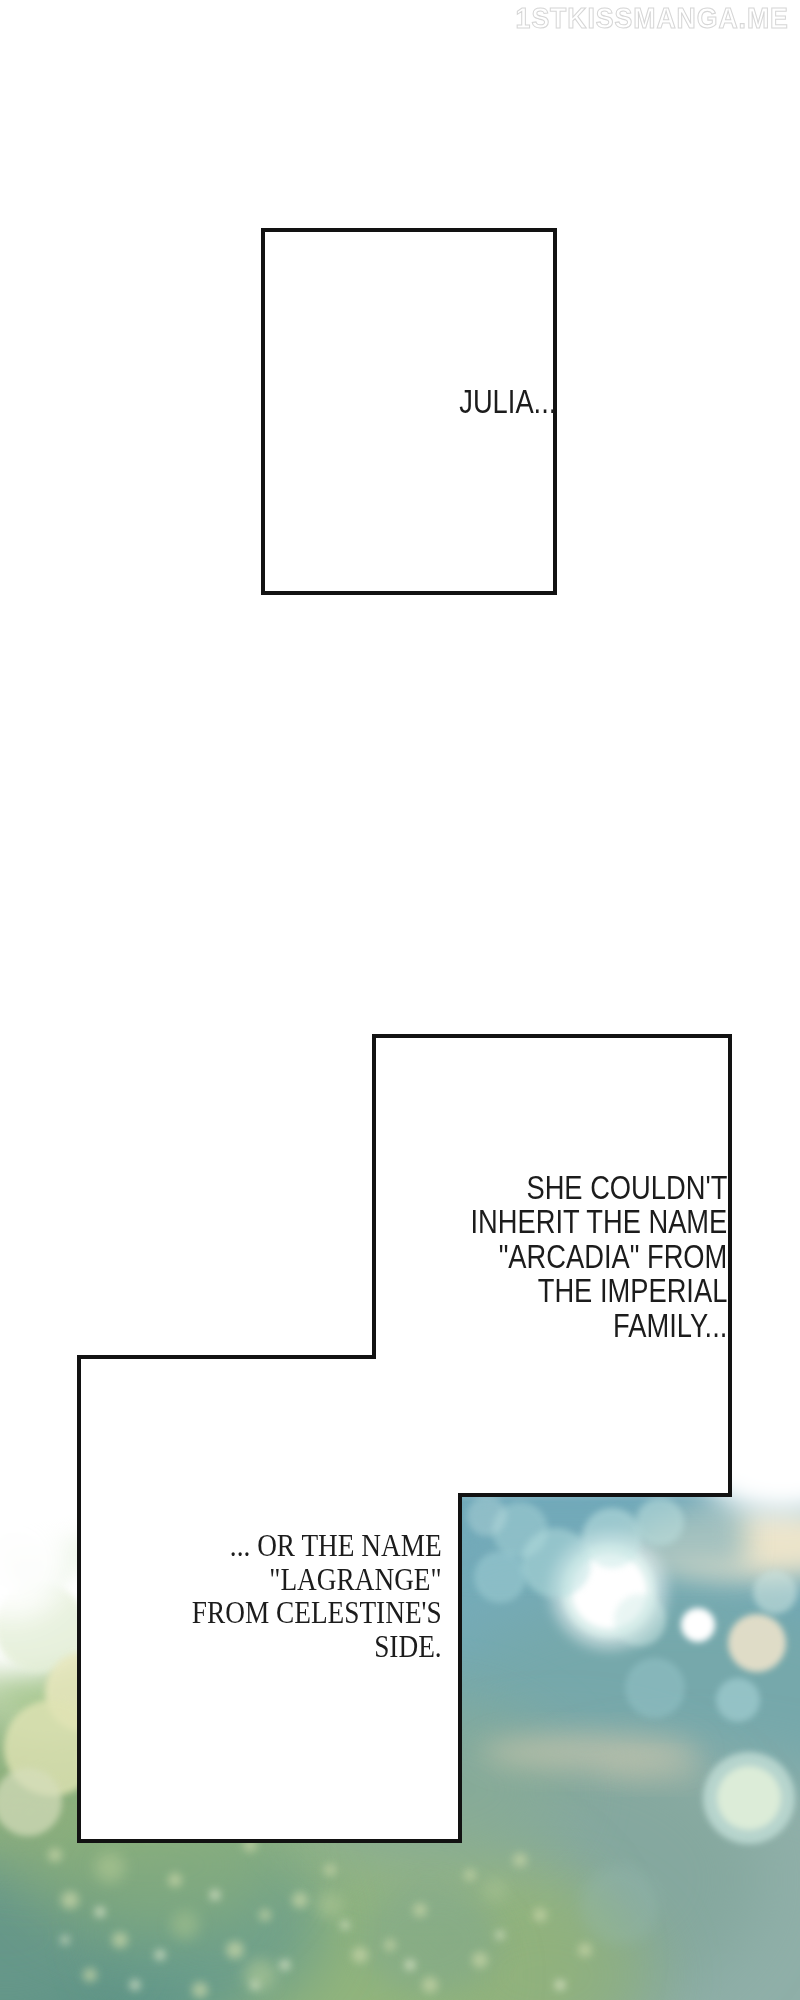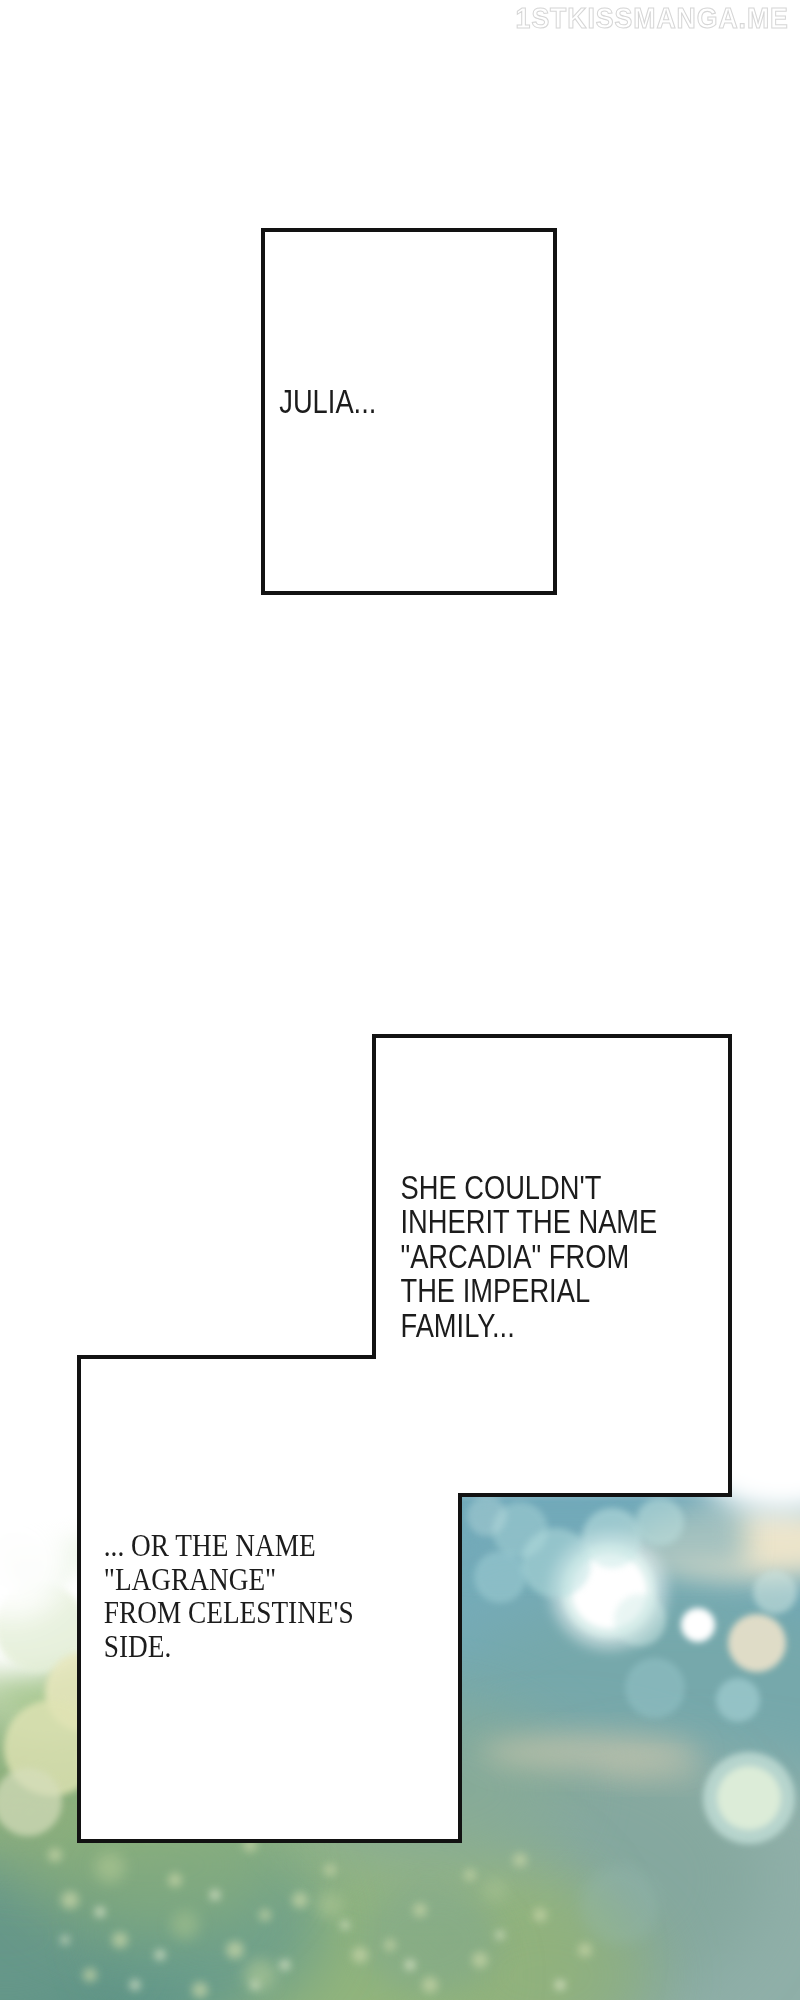--- a/index.html
+++ b/index.html
@@ -1,19 +1,19 @@
 <!DOCTYPE html>
 <html><head>
 <meta charset="utf-8">
 <style>
   html,body{margin:0;padding:0;}
   body{width:800px;height:2000px;position:relative;background:#ffffff;overflow:hidden;
        font-family:"Liberation Sans", sans-serif;}
   .abs{position:absolute;}
-  .dlg{color:#1c1c1c;text-align:left;font-size:32.5px;line-height:34.4px;font-weight:400;}
+  .dlg{color:#1c1c1c;text-align:right;font-size:32.5px;line-height:34.4px;font-weight:400;}
   .cond{display:inline-block;transform:scaleX(0.84);transform-origin:50% 50%;white-space:nowrap;}
 </style>
 </head>
 <body>
 
 <svg class="abs" style="left:0;top:1380px;" width="800" height="620" viewBox="0 1380 800 620" preserveAspectRatio="none">
 <defs>
   <filter id="b40" x="-60%" y="-60%" width="220%" height="220%">
         <feGaussianBlur stdDeviation="30"></feGaussianBlur>
       </filter>
@@ -162,19 +162,19 @@
 </svg>
 
 <div class="abs" style="left:261px;top:228px;width:296px;height:367px;background:#fff;border:4px solid #121212;box-sizing:border-box;"></div>
 
 <div class="abs dlg" style="left:270px;top:385px;width:296px;"><span class="cond">JULIA...</span></div>
 
 <svg class="abs" style="left:0;top:1000px;" width="800" height="900" viewBox="0 1000 800 900">
   <path d="M374,1036 L730,1036 L730,1495 L460,1495 L460,1841 L79,1841 L79,1357 L374,1357 Z" fill="#ffffff" stroke="#121212" stroke-width="4"></path>
 </svg>
 
-<div class="abs dlg" style="left:376px;top:1171px;width:360px;">
+<div class="abs dlg" style="left:392px;top:1171px;width:360px;">
   <span class="cond">SHE COULDN'T<br>INHERIT THE NAME<br>"ARCADIA" FROM<br>THE IMPERIAL<br>FAMILY...</span>
 </div>
 
 <div class="abs dlg" style="left:80px;top:1529px;width:385px;line-height:33.5px;font-family:Liberation Serif, serif;">
   <span class="cond">... OR THE NAME<br>"LAGRANGE"<br>FROM CELESTINE'S<br>SIDE.</span>
 </div>
 
 </body></html>

